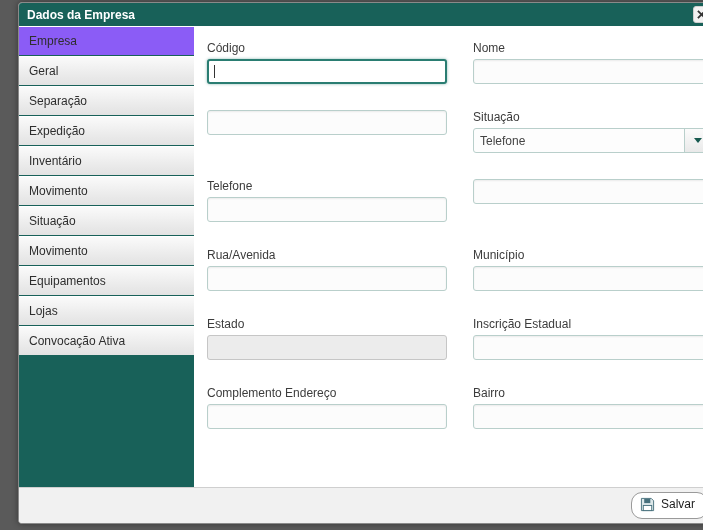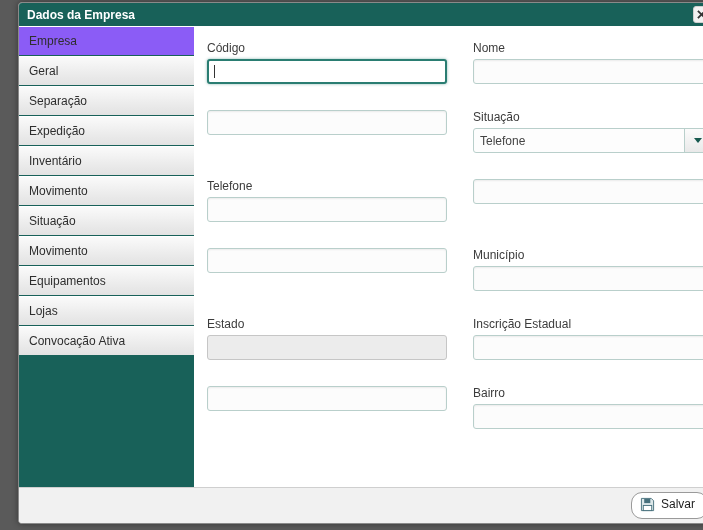--- a/index.html
+++ b/index.html
@@ -262,37 +262,39 @@
 
         <div class="field">
           <label>Telefone</label>
           <input class="tbox" type="text" value="" style="">
         </div>
         <div class="field">
           <input class="tbox" type="text" value="" style="">
         </div>
 
         <div class="field">
+          <label>Rua/Avenida</label>
           <input class="tbox" type="text" value="" style="">
         </div>
         <div class="field">
           <label>Município</label>
           <input class="tbox" type="text" value="" style="">
         </div>
 
         <div class="field">
           <label>Estado</label>
           <input class="tbox" type="text" disabled="" value="" style="">
         </div>
 
         <div class="field">
           <label>Inscrição Estadual</label>
           <input class="tbox" type="text" value="" style="">
         </div>
         <div class="field">
+          <label>Complemento Endereço</label>
           <input class="tbox" type="text" value="" style="">
         </div>
 
         <div class="field">
           <label>Bairro</label>
           <input class="tbox" type="text" value="" style="">
         </div>
         <div></div>
 
       </div>

